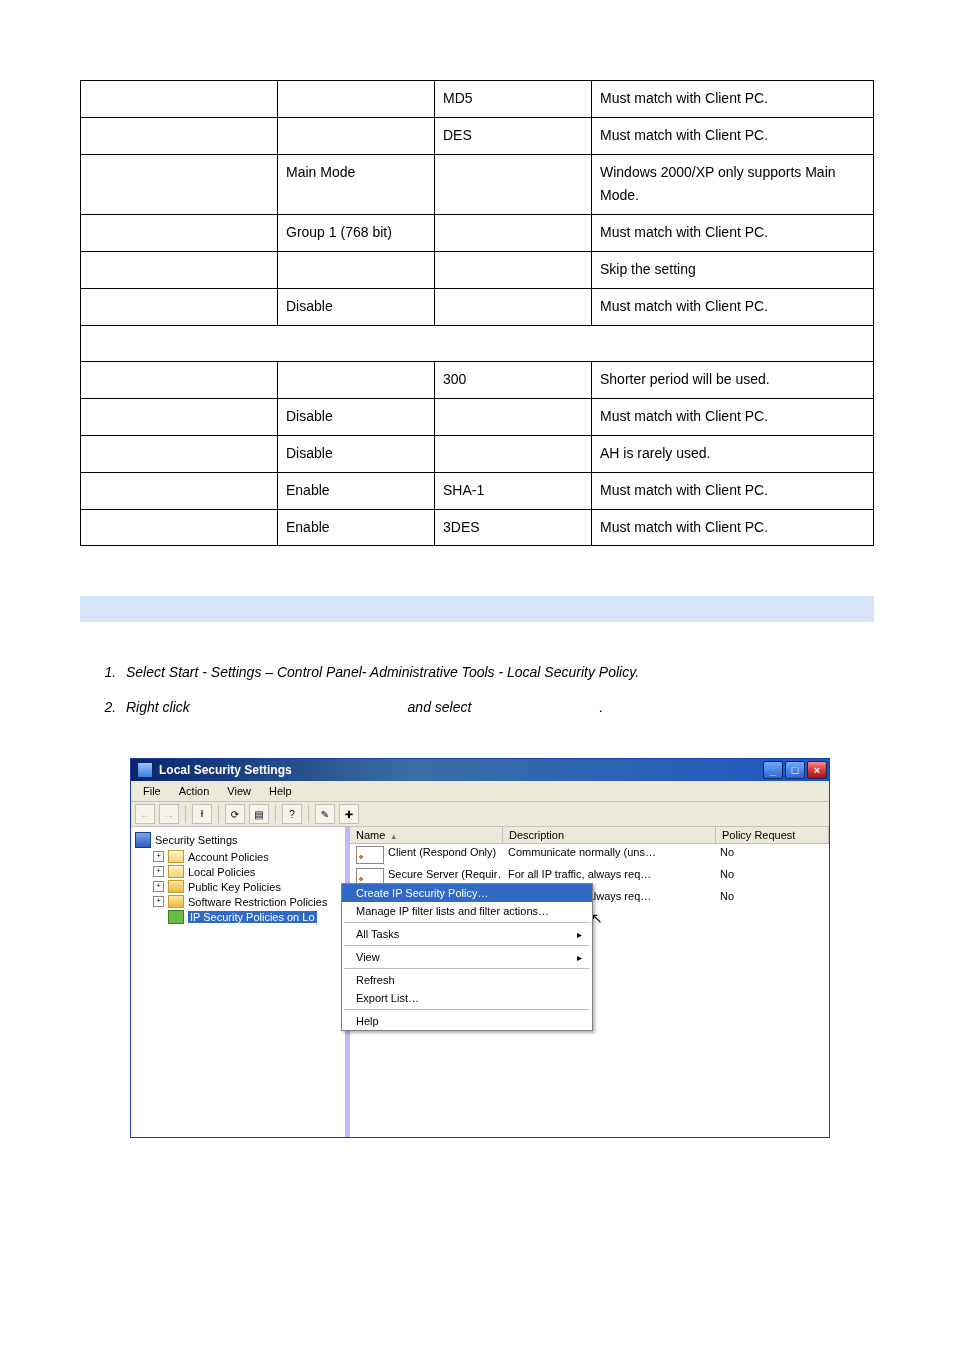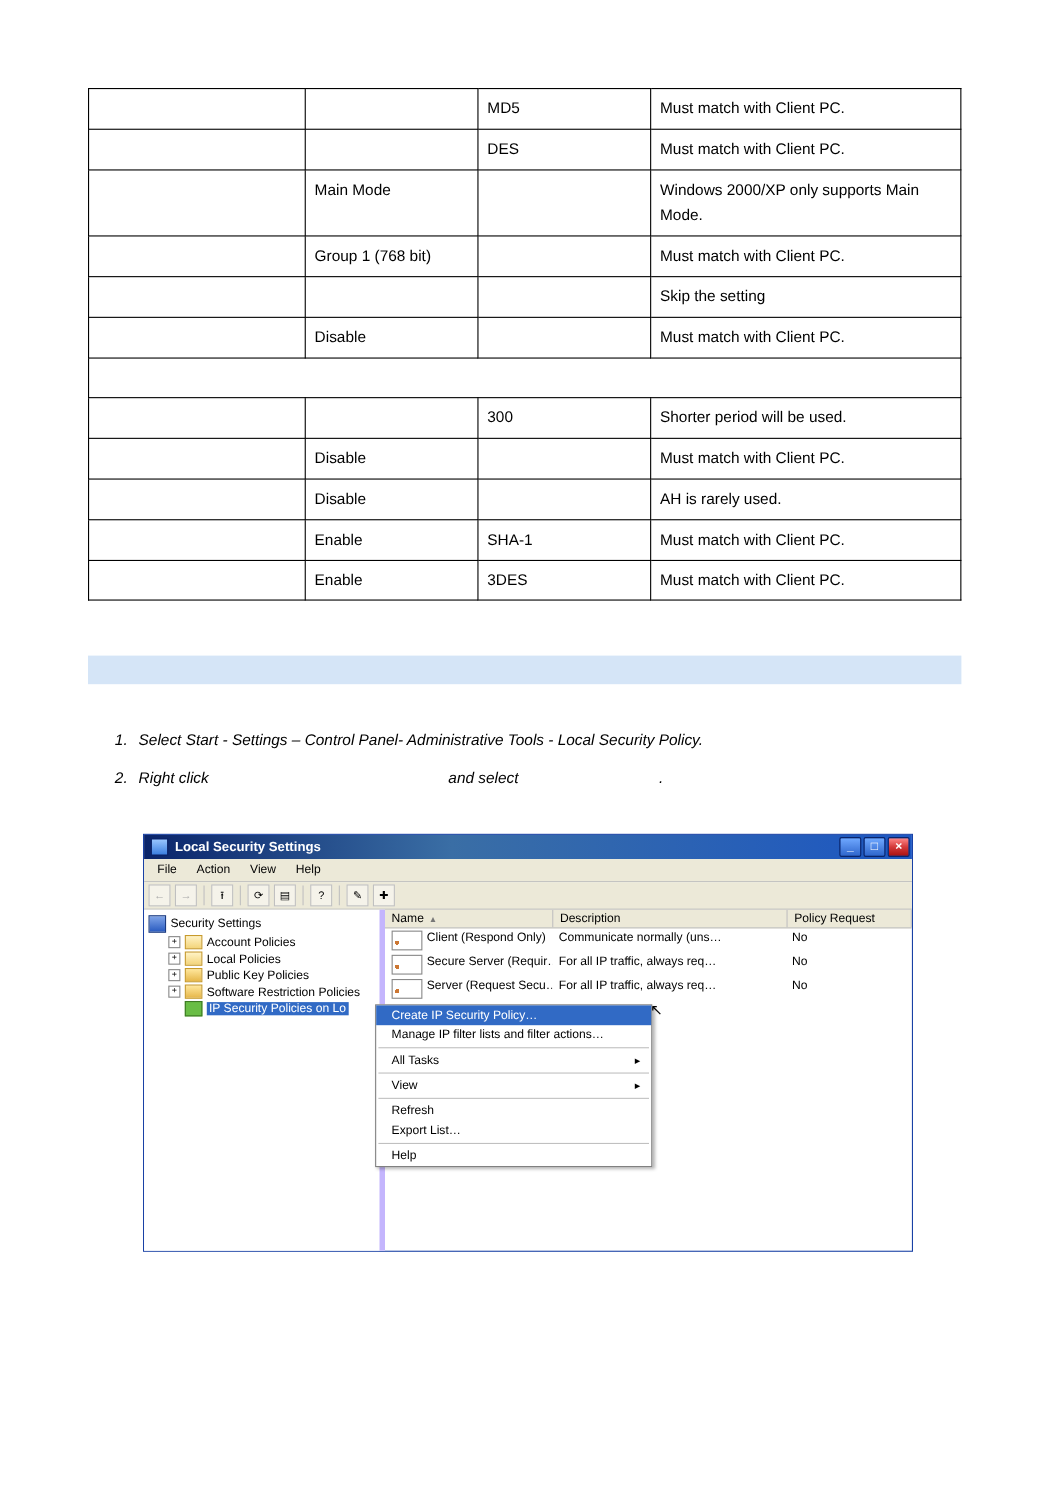--- a/index.html
+++ b/index.html
@@ -211,21 +211,21 @@
     width: 14px; height: 14px;
     flex: 0 0 auto;
     background:
       radial-gradient(circle at 4px 10px, #c73 2px, transparent 2px),
       linear-gradient(#fff,#fff);
     border:1px solid #888;
   }
   .ctx-menu {
     position: absolute;
     left: 210px;
-    top: 86px;
+    top: 56px;
     width: 250px;
     background: #fff;
     border: 1px solid #808080;
     box-shadow: 2px 2px 3px rgba(0,0,0,0.3);
     z-index: 10;
   }
   .ctx-menu .mi {
     padding: 3px 10px 3px 14px;
     display:flex;
     justify-content: space-between;

